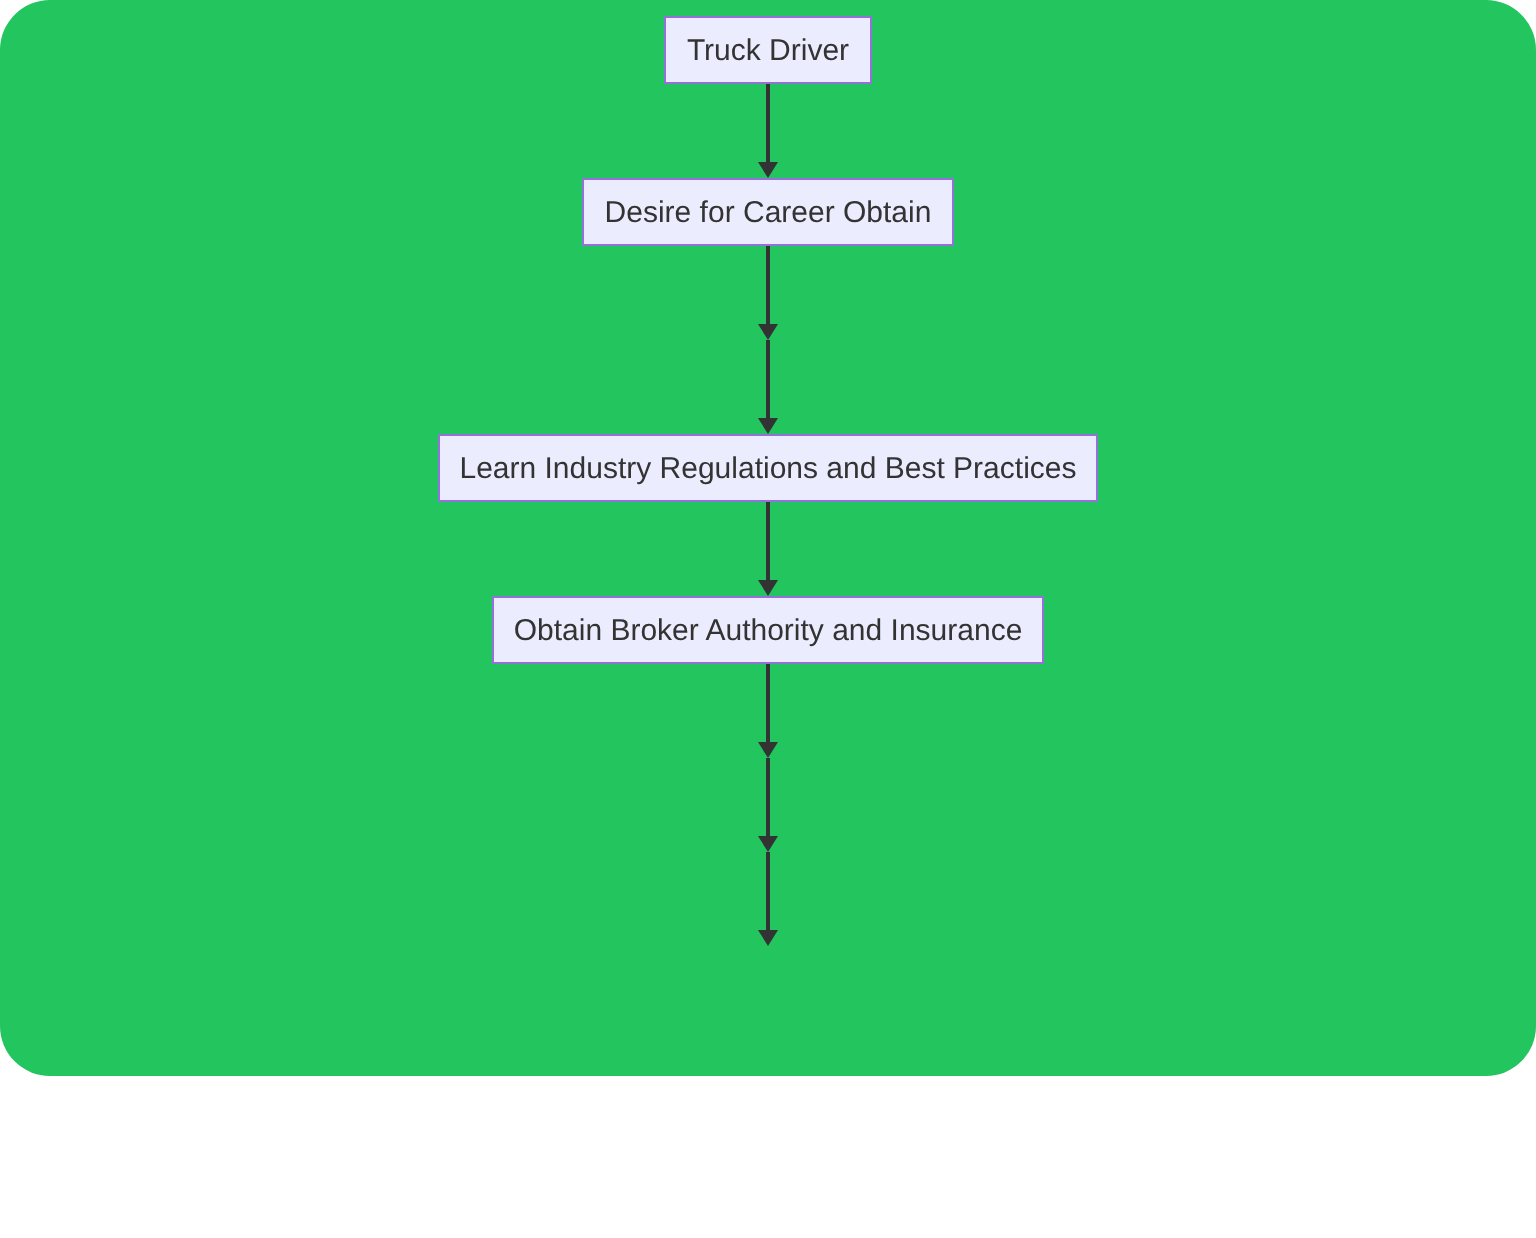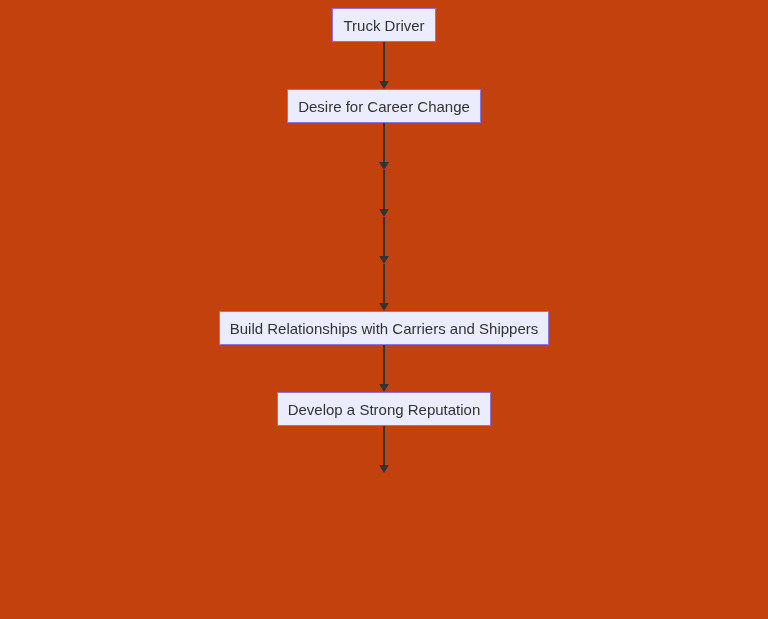--- a/index.html
+++ b/index.html
@@ -4,23 +4,24 @@
 <style>
   html, body {
     margin: 0;
     padding: 0;
     background: #ffffff;
     font-family: "Liberation Sans", "DejaVu Sans", sans-serif;
   }
   .canvas {
     position: relative;
     width: 768px;
-    height: 619px;
-    background: #c2410c;
+    height: 538px;
+    background: #22c55e;
     overflow: hidden;
+    border-radius: 25px;
   }
   .flowchart {
     position: absolute;
     top: 8px;
     left: 0;
     width: 768px;
     display: flex;
     flex-direction: column;
     align-items: center;
   }
@@ -63,54 +64,54 @@
 <div class="canvas">
   <div class="flowchart">
 
     <div class="flow-node">Truck Driver</div>
 
     <div class="connector">
       <div class="line"></div>
       <div class="arrowhead"></div>
     </div>
 
-    <div class="flow-node">Desire for Career Change</div>
+    <div class="flow-node">Desire for Career Obtain</div>
+
+    <div class="connector">
+      <div class="line"></div>
+      <div class="arrowhead"></div>
+    </div>
+
+
+    <div class="connector">
+      <div class="line"></div>
+      <div class="arrowhead"></div>
+    </div>
+
+    <div class="flow-node">Learn Industry Regulations and Best Practices</div>
+
+    <div class="connector">
+      <div class="line"></div>
+      <div class="arrowhead"></div>
+    </div>
+
+    <div class="flow-node">Obtain Broker Authority and Insurance</div>
 
     <div class="connector">
       <div class="line"></div>
       <div class="arrowhead"></div>
     </div>
 
 
     <div class="connector">
       <div class="line"></div>
       <div class="arrowhead"></div>
     </div>
 
 
     <div class="connector">
       <div class="line"></div>
       <div class="arrowhead"></div>
     </div>
 
 
-    <div class="connector">
-      <div class="line"></div>
-      <div class="arrowhead"></div>
-    </div>
-
-    <div class="flow-node">Build Relationships with Carriers and Shippers</div>
-
-    <div class="connector">
-      <div class="line"></div>
-      <div class="arrowhead"></div>
-    </div>
-
-    <div class="flow-node">Develop a Strong Reputation</div>
-
-    <div class="connector">
-      <div class="line"></div>
-      <div class="arrowhead"></div>
-    </div>
-
-
   </div>
 </div>
 
 </body></html>

